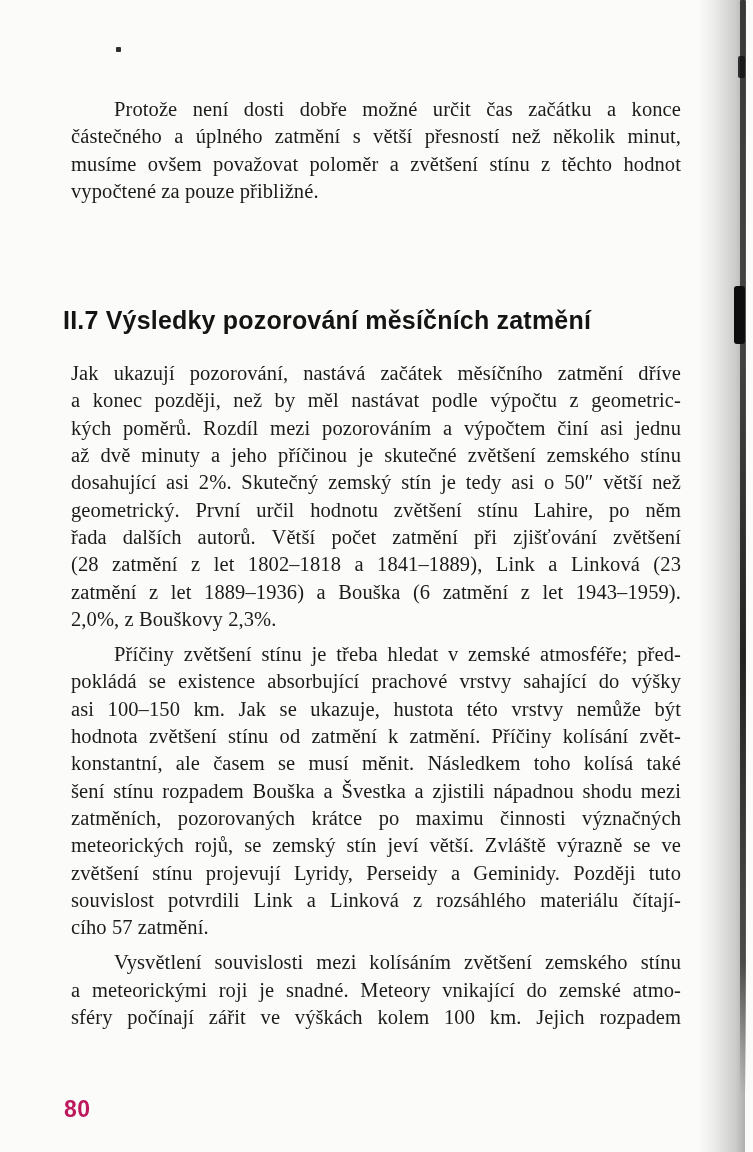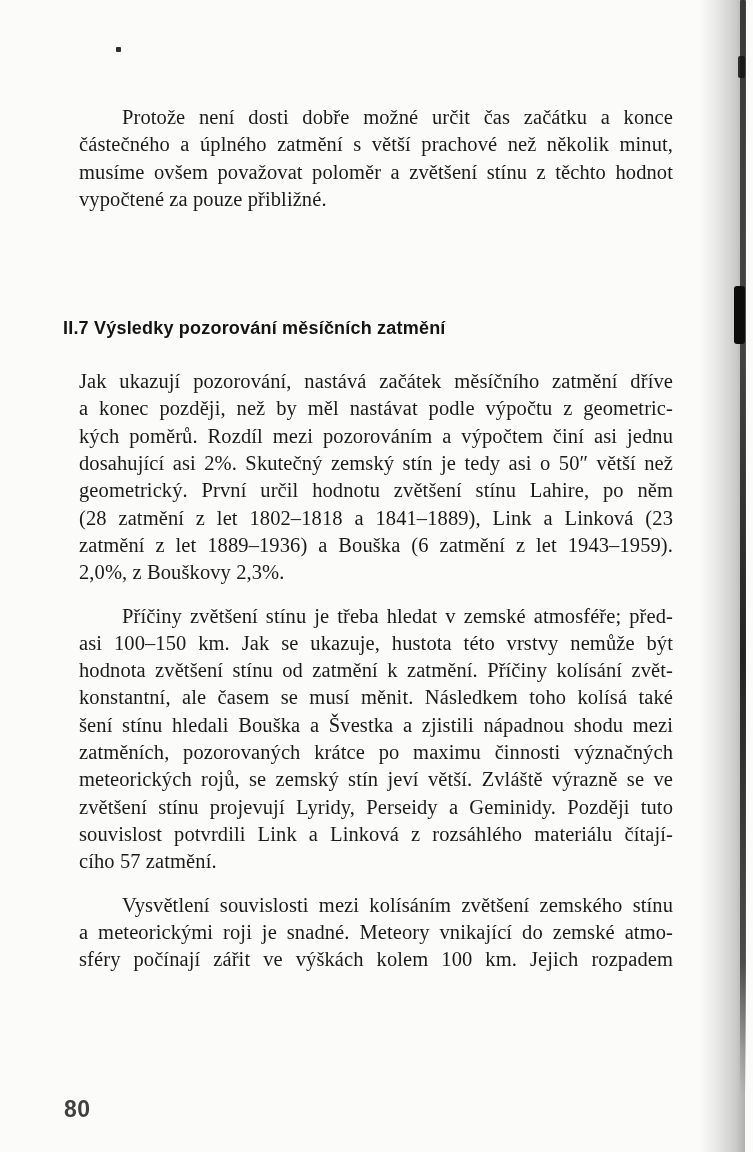--- a/index.html
+++ b/index.html
@@ -76,90 +76,93 @@
 
   
   .text-block {
     position: absolute;
     left: 63px;
     top: 88px;
     width: 626px;
     font-size: 20.5px;
   }
   .paragraph {
-    margin: 16px;
+    margin: 8px;
   }
   .line {
     line-height: 27.3px;
     text-align: justify;
     text-align-last: justify;
     letter-spacing: 0.1px;
   }
   .line.last {
     text-align-last: left;
   }
   .line.indent {
     text-indent: 43px;
   }
 
   .heading {
     margin: 103px 0 28px 0;
     font-family: "Liberation Sans", sans-serif;
     font-weight: 700;
-    font-size: 18px;
+    font-size: 25px;
     line-height: 24px;
     letter-spacing: 0.2px;
     color: #141414;
   }
 
   .page-number {
     position: absolute;
     left: 64px;
     top: 1096px;
     font-family: "Liberation Sans", sans-serif;
     font-weight: 700;
     font-size: 23px;
     letter-spacing: 0.5px;
-    color: #404040;
+    color: #be185d;
     text-align: center;
   }
 </style>
 </head>
 <body>
 
 <div class="ink-speck"></div>
 <div class="edge-shade"></div>
 <div class="edge-bar"></div>
 <div class="edge-tick"></div>
 <div class="edge-blob"></div>
 
 <div class="text-block">
   <div class="paragraph">
       <div class="line indent">Protože není dosti dobře možné určit čas začátku a konce</div>
-      <div class="line">částečného a úplného zatmění s větší prachové než několik minut,</div>
+      <div class="line">částečného a úplného zatmění s větší přesností než několik minut,</div>
       <div class="line">musíme ovšem považovat poloměr a zvětšení stínu z těchto hodnot</div>
       <div class="line last">vypočtené za pouze přibližné.</div>
     </div>
   <h2 class="heading">II.7 Výsledky pozorování měsíčních zatmění</h2>
   <div class="paragraph">
       <div class="line">Jak ukazují pozorování, nastává začátek měsíčního zatmění dříve</div>
       <div class="line">a konec později, než by měl nastávat podle výpočtu z geometric-</div>
       <div class="line">kých poměrů. Rozdíl mezi pozorováním a výpočtem činí asi jednu</div>
+      <div class="line">až dvě minuty a jeho příčinou je skutečné zvětšení zemského stínu</div>
       <div class="line">dosahující asi 2%. Skutečný zemský stín je tedy asi o 50″ větší než</div>
       <div class="line">geometrický. První určil hodnotu zvětšení stínu Lahire, po něm</div>
+      <div class="line">řada dalších autorů. Větší počet zatmění při zjišťování zvětšení</div>
       <div class="line">(28 zatmění z let 1802–1818 a 1841–1889), Link a Linková (23</div>
       <div class="line">zatmění z let 1889–1936) a Bouška (6 zatmění z let 1943–1959).</div>
       <div class="line last">2,0%, z Bouškovy 2,3%.</div>
     </div>
   <div class="paragraph">
       <div class="line indent">Příčiny zvětšení stínu je třeba hledat v zemské atmosféře; před-</div>
+      <div class="line">pokládá se existence absorbující prachové vrstvy sahající do výšky</div>
       <div class="line">asi 100–150 km. Jak se ukazuje, hustota této vrstvy nemůže být</div>
       <div class="line">hodnota zvětšení stínu od zatmění k zatmění. Příčiny kolísání zvět-</div>
       <div class="line">konstantní, ale časem se musí měnit. Následkem toho kolísá také</div>
-      <div class="line">šení stínu hledali Bouška a Švestka a zjistili nápadnou shodu mezi</div>
+      <div class="line">šení stínu rozpadem Bouška a Švestka a zjistili nápadnou shodu mezi</div>
       <div class="line">zatměních, pozorovaných krátce po maximu činnosti význačných</div>
       <div class="line">meteorických rojů, se zemský stín jeví větší. Zvláště výrazně se ve</div>
       <div class="line">zvětšení stínu projevují Lyridy, Perseidy a Geminidy. Později tuto</div>
       <div class="line">souvislost potvrdili Link a Linková z rozsáhlého materiálu čítají-</div>
       <div class="line last">cího 57 zatmění.</div>
     </div>
   <div class="paragraph">
       <div class="line indent">Vysvětlení souvislosti mezi kolísáním zvětšení zemského stínu</div>
       <div class="line">a meteorickými roji je snadné. Meteory vnikající do zemské atmo-</div>
       <div class="line">sféry počínají zářit ve výškách kolem 100 km. Jejich rozpadem</div>

